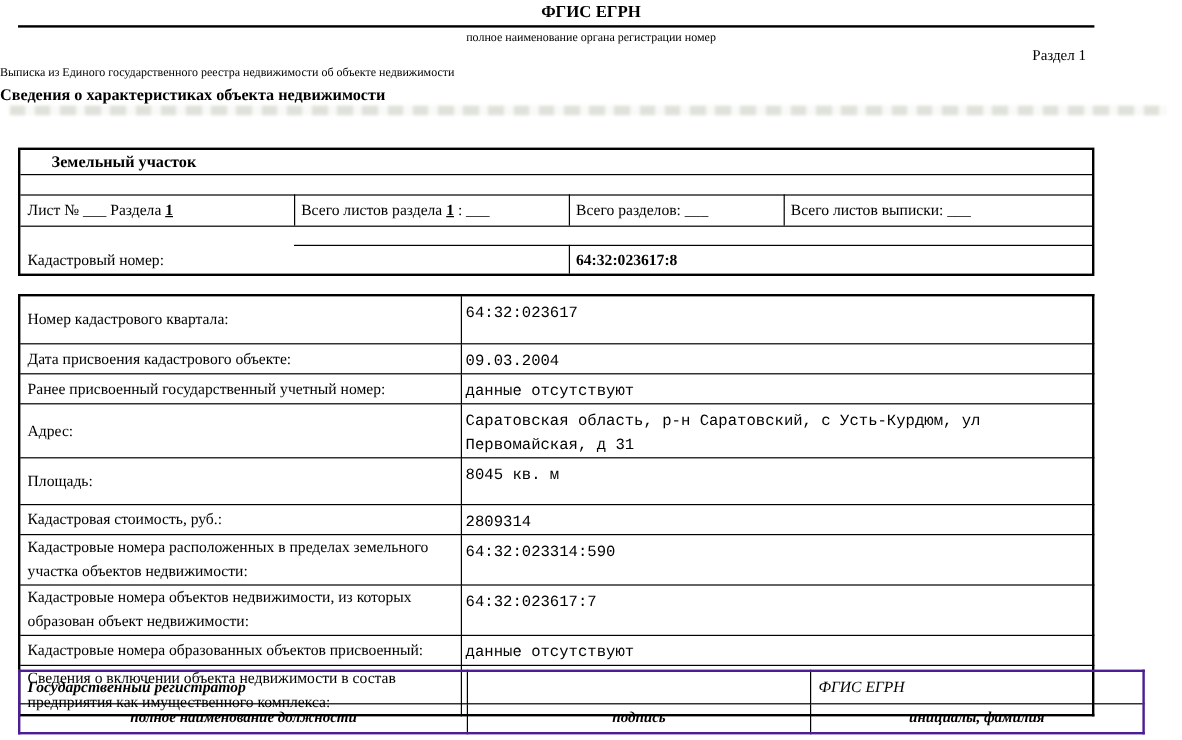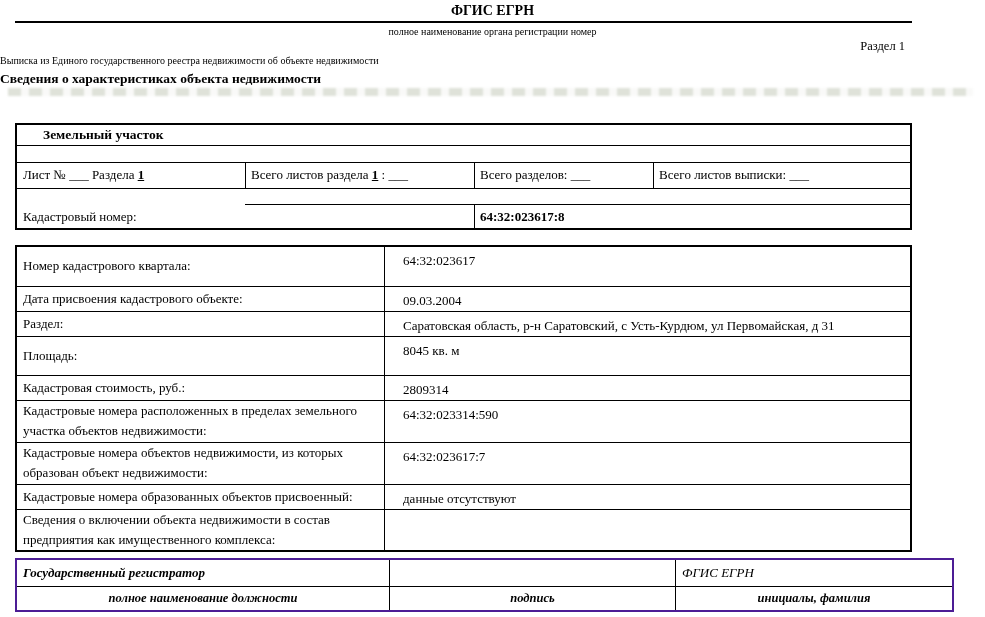--- a/index.html
+++ b/index.html
@@ -66,21 +66,21 @@
   .num { font-weight: bold; text-decoration: underline; }
 
   
   .table2 {
     position: absolute; top: 245px; left: 15px; width: 897px;
     border-collapse: collapse; table-layout: fixed;
     font-size: 13px; border: 2px solid #000;
   }
   .table2 td { border: 1px solid #000; padding: 0 4px; overflow: hidden; }
   .table2 td.lbl { width: 357px; vertical-align: middle; line-height: 20px; padding-left: 6px; }
-  .table2 td.val { vertical-align: top; padding-top: 4px; line-height: 20px; padding-left: 18px; }
+  .table2 td.val { vertical-align: top; padding-top: 4px; line-height: 20px; padding-left: 3px; font-family: Liberation Mono, monospace; }
 
   
   .table3 {
     position: absolute; top: 558px; left: 15px; width: 897px;
     border-collapse: collapse; table-layout: fixed;
     font-size: 13px; border: 2px solid #4c1d95; font-style: italic;
   }
   .table3 td { border: 1px solid #000; padding: 0 6px; vertical-align: middle; }
   .t3-registrar { width: 360px; font-weight: bold; }
   .t3-mid { width: 273px; }
@@ -125,21 +125,25 @@
     <tbody>
       <tr style="height:40px">
         <td class="lbl">Номер кадастрового квартала:</td>
         <td class="val">64:32:023617</td>
       </tr>
       <tr style="height:25px">
         <td class="lbl">Дата присвоения кадастрового объекте:</td>
         <td class="val">09.03.2004</td>
       </tr>
       <tr style="height:25px">
-        <td class="lbl">Раздел:</td>
+        <td class="lbl">Ранее присвоенный государственный учетный номер:</td>
+        <td class="val">данные отсутствуют</td>
+      </tr>
+      <tr style="height:25px">
+        <td class="lbl">Адрес:</td>
         <td class="val">Саратовская область, р-н Саратовский, с Усть-Курдюм, ул Первомайская, д 31</td>
       </tr>
       <tr style="height:39px">
         <td class="lbl">Площадь:</td>
         <td class="val">8045 кв. м</td>
       </tr>
       <tr style="height:25px">
         <td class="lbl">Кадастровая стоимость, руб.:</td>
         <td class="val">2809314</td>
       </tr>

